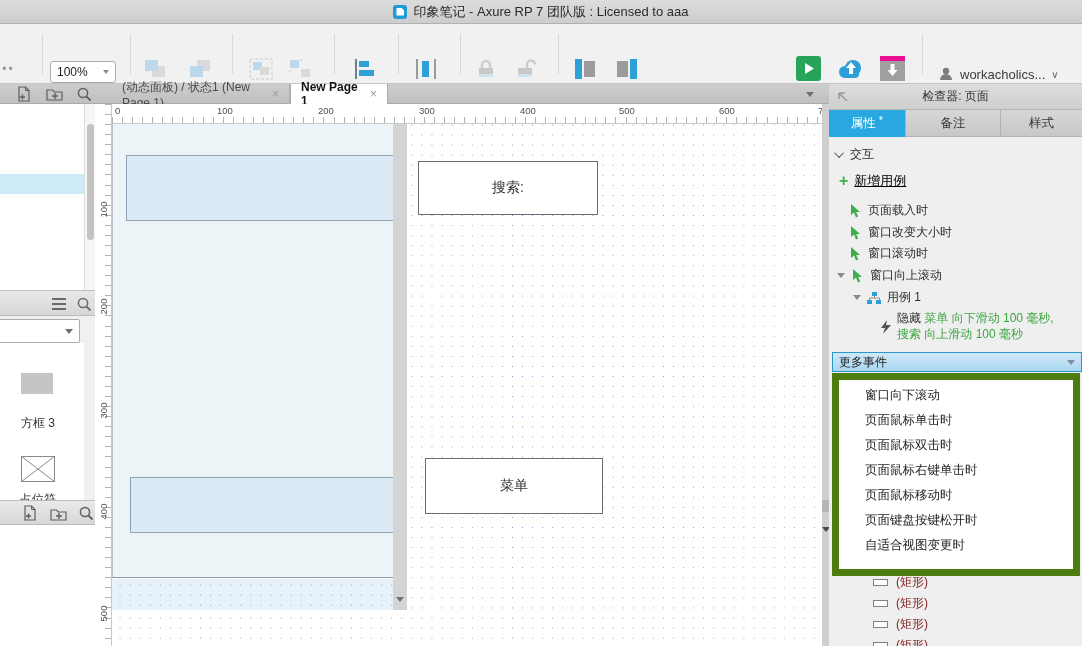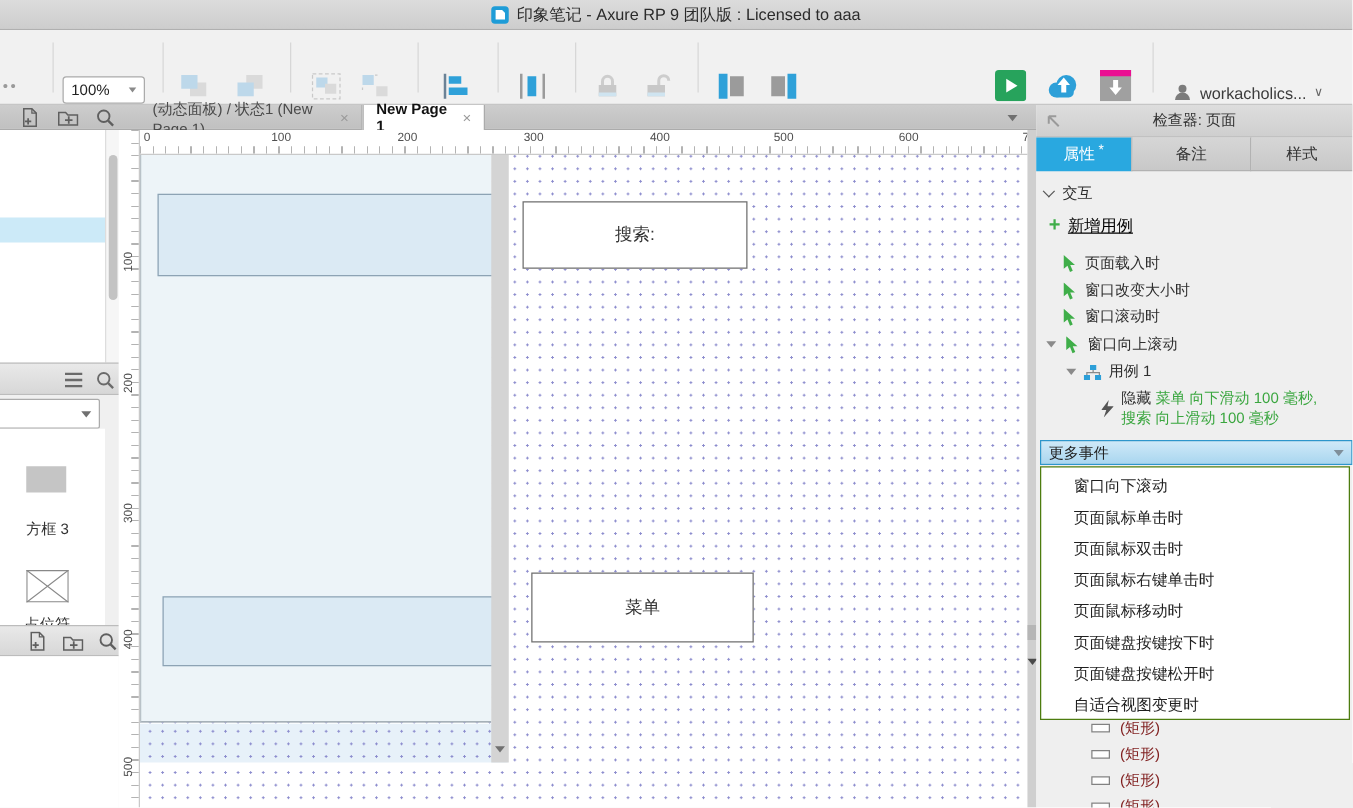--- a/index.html
+++ b/index.html
@@ -59,35 +59,35 @@
   .inspector { left:829px; top:84px; width:253px; height:562px; background:#efefef; }
   .ihead { position:absolute; left:0; top:0; width:253px; height:26px; background:linear-gradient(#dddddd,#cfcfcf); border-bottom:1px solid #b5b5b5; display:flex; align-items:center; justify-content:center; font-size:12px; color:#333; }
   .itab { position:absolute; top:26px; height:27px; display:flex; align-items:center; justify-content:center; font-size:12.5px; color:#333; background:linear-gradient(#d6d6d6,#c8c8c8); border-left:1px solid #b2b2b2; border-bottom:1px solid #b2b2b2; }
   .itab.active { background:#29a8e0; color:#fff; border-left:none; border-bottom:none; }
   .irow { position:absolute; display:flex; align-items:center; gap:6px; font-size:12px; color:#2e2e2e; white-space:nowrap; }
   .chev { width:7px; height:7px; border-left:1.5px solid #555; border-bottom:1.5px solid #555; transform:rotate(-45deg) translateY(-2px); }
   .linkblue { color:#000000; text-decoration:underline; font-size:13px; }
   .plusgreen { color:#3fae49; font-size:16px; font-weight:bold; line-height:12px; }
   .greentxt { color:#3aa63f; }
   .mevents { position:absolute; left:3px; top:268px; width:250px; height:20px; background:linear-gradient(#cfe9f8,#a9d6ef); border:1px solid #2d96cb; display:flex; align-items:center; justify-content:space-between; padding:0 6px; font-size:12px; color:#222; }
-  .ddown { position:absolute; left:3px; top:289px; width:248px; height:203px; background:#fff; border:1px solid #4d7c0f; z-index:50; padding-top:3px; }
+  .ddown { position:absolute; left:3px; top:289px; width:248px; height:203px; background:#fff; border:7px solid #4d7c0f; z-index:50; padding-top:3px; }
   .dditem { height:25px; line-height:25px; padding-left:26px; font-size:12.5px; color:#1f1f1f; }
   .outrow { position:absolute; display:flex; align-items:center; gap:8px; font-size:12px; color:#7f1d1d; }
   .rect-ico { width:15px; height:7px; border:1px solid #818181; background:#fdfdfd; }
 
   .gapstrip { left:822px; top:104px; width:7px; height:542px; background:#cfcfcf; }
 </style>
 </head>
 <body>
 
 <div id="app">
 
   <div class="abs titlebar">
     <span class="doc-ico"></span>
-    <span class="ttl">印象笔记 - Axure RP 9 团队版 : Licensed to aaa</span>
+    <span class="ttl">印象笔记 - Axure RP 7 团队版 : Licensed to aaa</span>
   </div>
 
   <div class="abs toolbar">
     <div class="dots">•••</div>
     <div class="morelab"><span>更多</span><span class="caret"></span></div>
     <div class="t-sep" style="left:42px"></div>
 
     <div class="zoombox">
       <span>100%</span>
       <span class="caret"></span>
@@ -417,21 +417,20 @@
       <span>更多事件</span>
       <span class="tri-dn" style="border-top-color:#7f8f9a"></span>
     </div>
 
     <div class="ddown">
       <div class="dditem">窗口向下滚动</div>
       <div class="dditem">页面鼠标单击时</div>
       <div class="dditem">页面鼠标双击时</div>
       <div class="dditem">页面鼠标右键单击时</div>
       <div class="dditem">页面鼠标移动时</div>
-      <div class="dditem">页面键盘按键按下时</div>
       <div class="dditem">页面键盘按键松开时</div>
       <div class="dditem">自适合视图变更时</div>
     </div>
 
     <div class="outrow" style="left:44px; top:490px">
       <span class="rect-ico"></span>
       <span>(矩形)</span>
     </div>
     <div class="outrow" style="left:44px; top:511px">
       <span class="rect-ico"></span>

